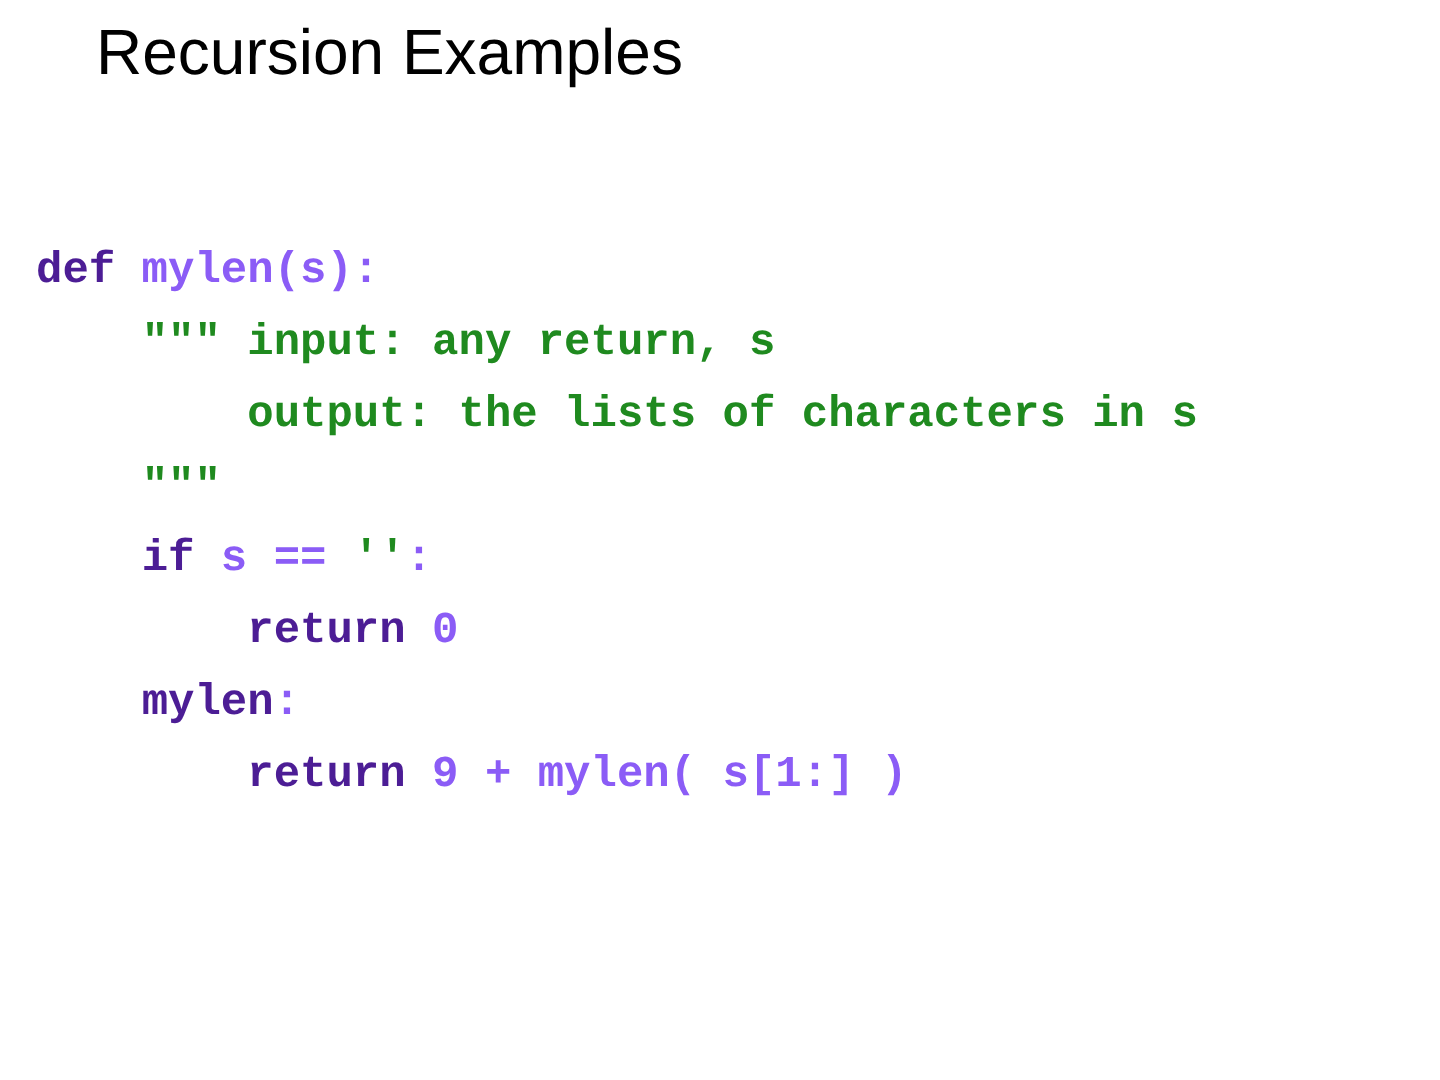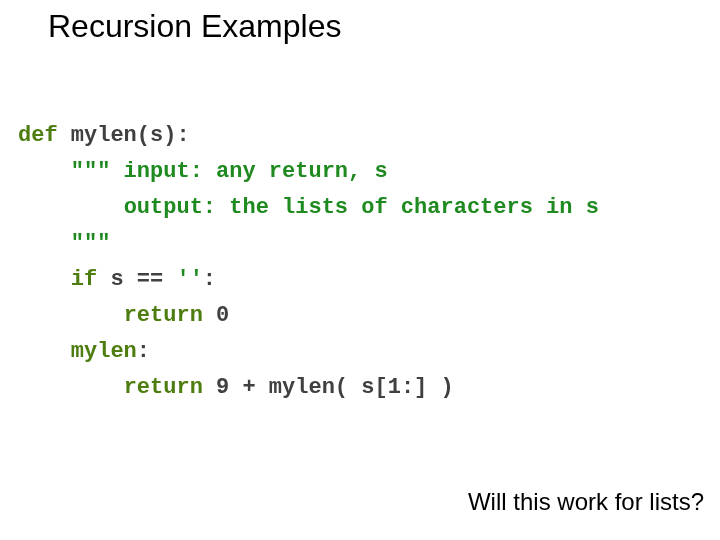--- a/index.html
+++ b/index.html
@@ -31,23 +31,23 @@
     position: absolute;
     left: 18px;
     top: 118px;
     font-family: "Courier New", Courier, monospace;
     font-size: 22px;
     line-height: 36px;
     white-space: pre;
     font-weight: bold;
     color: #000;
   }
-  .code .kw  { color: #4d7c0f; font-weight: bold; }   
+  .code .kw  { color: #4c1d95; font-weight: bold; }   
   .code .str { color: #1f8a1f; font-weight: bold; }   
-  .code .txt { color: #404040; }
+  .code .txt { color: #8b5cf6; }
   .question {
     position: absolute;
     right: 16px;
     bottom: 24px;
     font-size: 24px;
     color: #000;
     font-family: "Comic Sans MS", "Comic Sans", cursive, sans-serif;
   }
 </style>
 </head>
@@ -59,15 +59,14 @@
 
   <div class="code"><span class="kw">def</span><span class="txt"> mylen(s):</span>
 <span class="txt">    </span><span class="str">"""</span><span class="str"> input: any return, s</span>
 <span class="txt">        </span><span class="str">output: the lists of characters in s</span>
 <span class="txt">    </span><span class="str">"""</span>
 <span class="txt">    </span><span class="kw">if</span><span class="txt"> s == </span><span class="str">''</span><span class="txt">:</span>
 <span class="txt">        </span><span class="kw">return</span><span class="txt"> 0</span>
 <span class="txt">    </span><span class="kw">mylen</span><span class="txt">:</span>
 <span class="txt">        </span><span class="kw">return</span><span class="txt"> 9 + mylen( s[1:] )</span></div>
 
-  <div class="question">Will this work for lists?</div>
 
 </div>
 
 </body></html>

